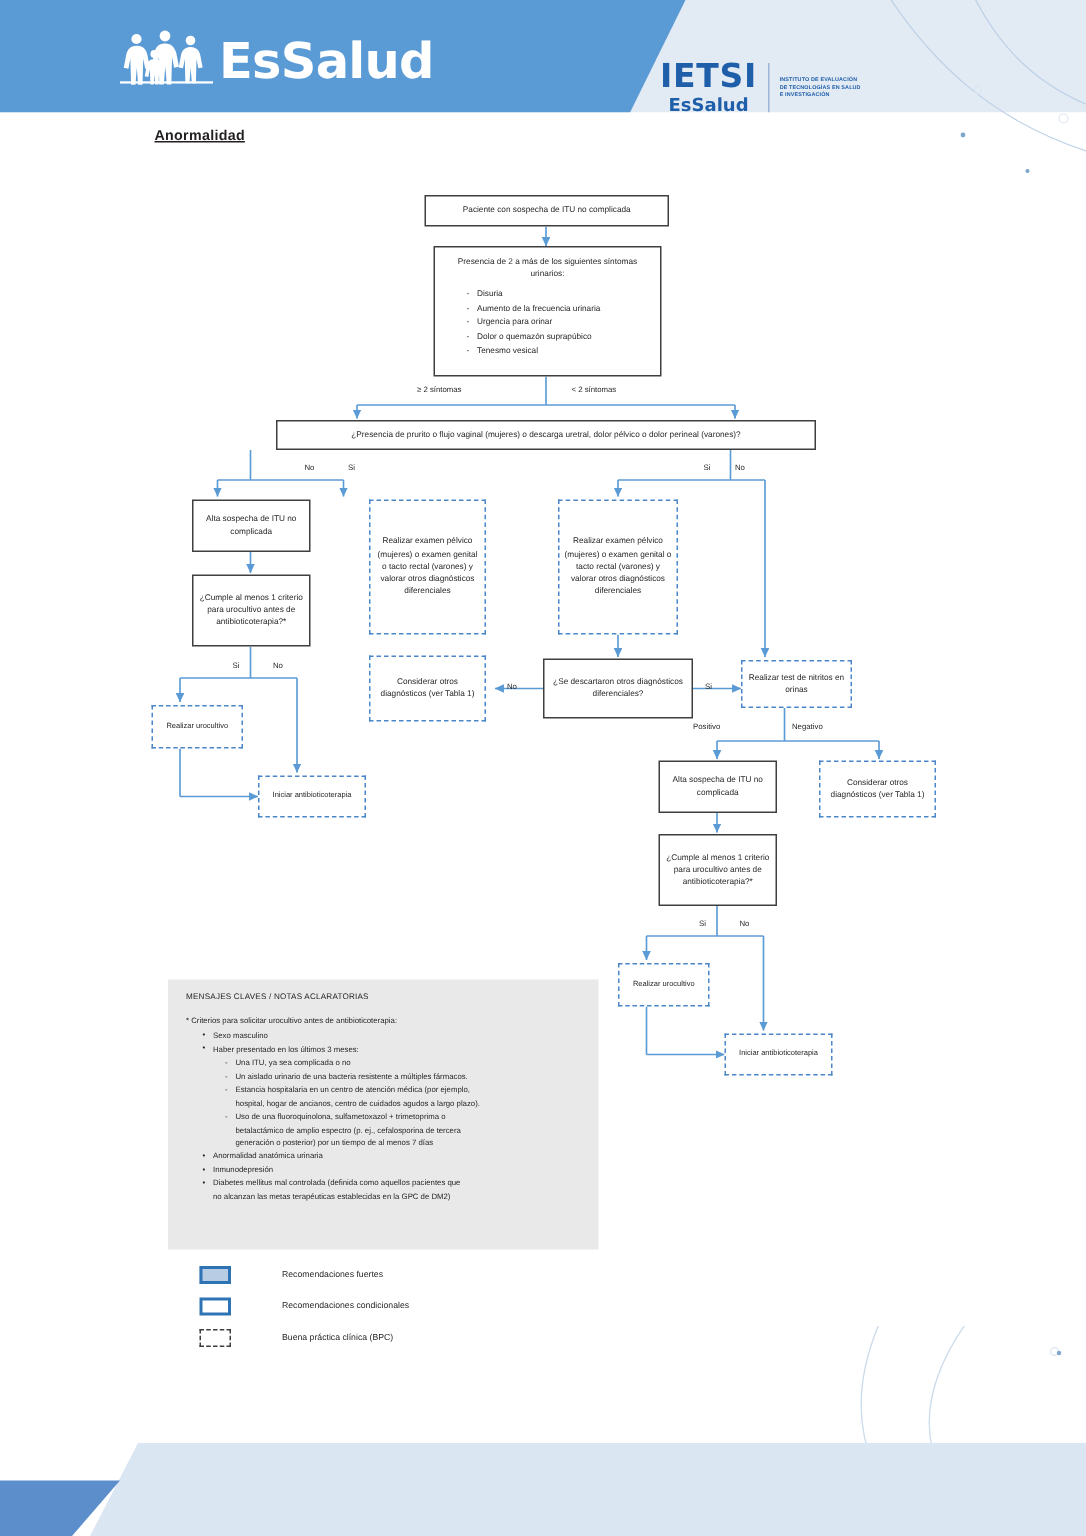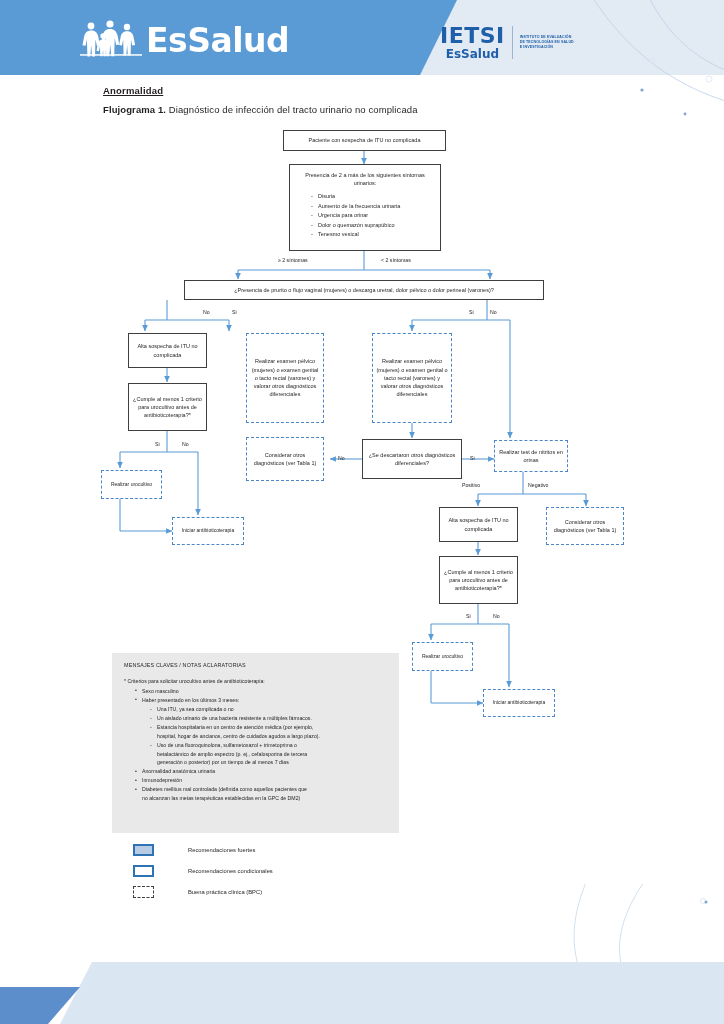--- a/index.html
+++ b/index.html
@@ -14,21 +14,21 @@
   
   .hdr{position:absolute;left:0;top:0;width:724px;height:75px;overflow:hidden;}
   .hdr-light{position:absolute;left:0;top:0;width:724px;height:75px;background:#e2eaf4;}
   .hdr-blue{position:absolute;left:0;top:0;width:420px;height:75px;background:#5b9bd5;}
   .hdr-blue:after{content:"";position:absolute;right:-37px;top:0;width:0;height:0;
      border-left:37px solid #5b9bd5;border-bottom:75px solid transparent;}
   .esslogo{position:absolute;left:78px;top:20px;display:flex;align-items:flex-end;gap:2px;}
   .ess-word{font-family:"DejaVu Sans",sans-serif;font-size:33px;font-weight:700;color:#fff;letter-spacing:-0.5px;line-height:1;}
   .fam{width:66px;height:37px;}
 
-  .ietsi{position:absolute;left:440px;top:26px;display:flex;align-items:center;gap:7px;}
+  .ietsi{position:absolute;left:440px;top:42px;display:flex;align-items:center;gap:7px;}
   .ietsi-left{text-align:center;}
   .ietsi-main{font-family:"DejaVu Sans",sans-serif;font-size:22px;font-weight:700;color:#1f5fa9;line-height:0.95;letter-spacing:0.5px;}
   .ietsi-sub{font-family:"DejaVu Sans",sans-serif;font-size:12px;font-weight:700;color:#1f5fa9;line-height:1;margin-top:1px;}
   .ietsi-rule{width:1px;height:33px;background:#9bb6d4;}
   .ietsi-tag{font-size:3.6px;line-height:1.42;color:#1f5fa9;font-weight:700;letter-spacing:0.1px;width:56px;}
 
   .hdr-deco{position:absolute;right:0;top:0;width:170px;height:150px;pointer-events:none;}
 
   
   .t1{position:absolute;left:103px;top:85px;font-size:9.5px;font-weight:700;
@@ -118,21 +118,20 @@
       <path d="M22 -30 C 60 40, 110 85, 185 105"></path>
       <path d="M78 -45 C 100 25, 135 62, 195 78"></path>
     </g>
     <circle cx="98" cy="60" r="2.4" fill="none" stroke="#dbe6f2" stroke-width="0.8"></circle>
     <circle cx="155" cy="79" r="3" fill="none" stroke="#dbe6f2" stroke-width="0.8"></circle>
     <circle cx="88" cy="90" r="1.6" fill="#7fa6cd"></circle>
     <circle cx="131" cy="114" r="1.4" fill="#7fa6cd"></circle>
   </svg>
 
   <div class="t1">Anormalidad</div>
-  <div class="t2"><b>Flujograma 1.</b><span> Diagnóstico de infección del tracto urinario no complicada</span></div>
 
   <div class="flow">
 
     <svg width="724" height="1024" style="position:absolute;left:0;top:0;">
       <defs>
         <marker id="ah" markerWidth="7" markerHeight="7" refX="5.4" refY="2.6" orient="auto">
           <path d="M0,0 L5.6,2.6 L0,5.2 z" fill="#5b9bd5"></path>
         </marker>
       </defs>
       <g stroke="#5b9bd5" stroke-width="1.1" fill="none">

